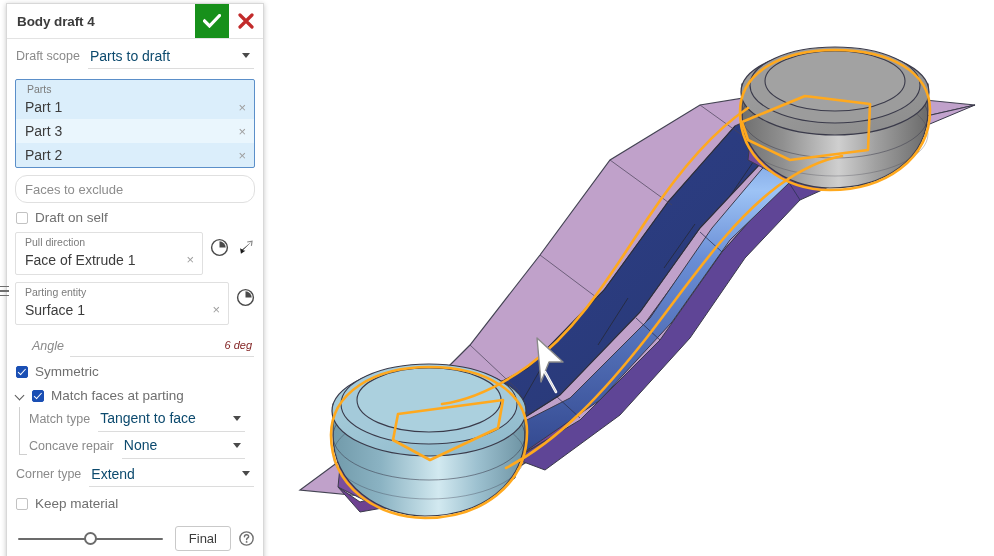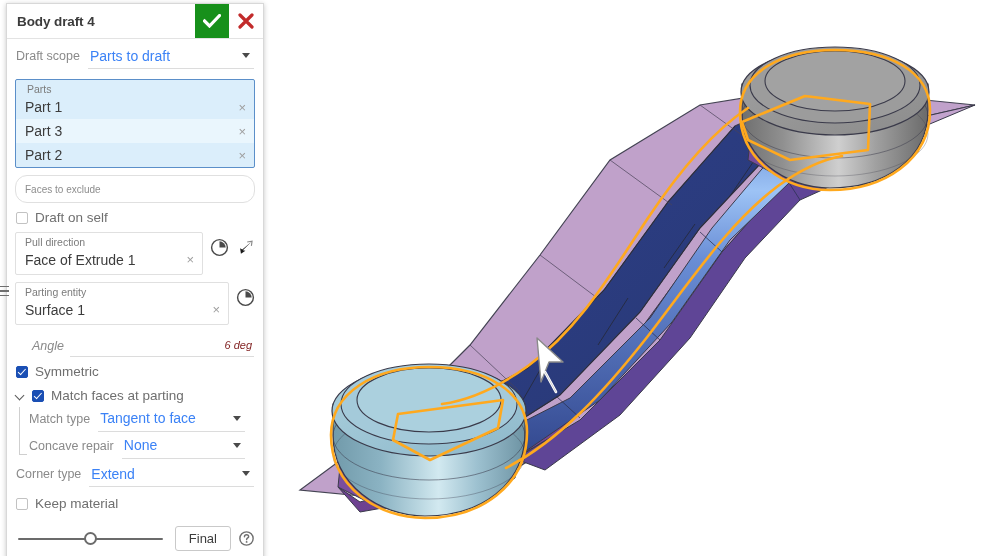--- a/index.html
+++ b/index.html
@@ -58,21 +58,21 @@
   .row{display:flex;align-items:center;padding:0 9px;}
   .lbl{color:#8a8a8a;font-size:12.5px;}
 
   
   .dd{
     flex:1;display:flex;align-items:center;
     border-bottom:1px solid #dcdcdc;
     height:25px;margin-left:8px;position:relative;
     cursor:pointer;
   }
-  .dd .dd-val{flex:1;font-size:14px;color:#3b82f6;padding-left:2px;}
+  .dd .dd-val{flex:1;font-size:14px;color:#0c4a6e;padding-left:2px;}
   .caret{
     width:0;height:0;margin-right:4px;
     border-left:4.5px solid transparent;
     border-right:4.5px solid transparent;
     border-top:5.5px solid #4a4a4a;
   }
 
   
   .selbox{
     margin:6px 8px 0 8px;
@@ -89,21 +89,21 @@
   }
   .sel-item.alt{background:#eaf6fd;}
   .sel-item .nm{flex:1;}
   .xmark{color:#9e9e9e;font-size:13px;cursor:pointer;line-height:1;}
 
   
   .emptybox{
     margin:7px 8px 0 8px;height:26px;
     border:1px solid #e0e0e0;border-radius:12px;background:#fff;
     display:flex;align-items:center;padding-left:9px;
-    font-size:10px;color:#8d8d8d;
+    font-size:13px;color:#8d8d8d;
     cursor:text;
   }
 
   
   .cb-row{display:flex;align-items:center;padding:7px 9px 0 9px;cursor:pointer;}
   .cbox{
     width:12px;height:12px;border:1px solid #c2c2c2;border-radius:2px;
     background:#fff;margin-right:7px;flex:none;box-sizing:border-box;
   }
   .cbox.on{background:#1a4fb4;border-color:#1a4fb4;position:relative;}

